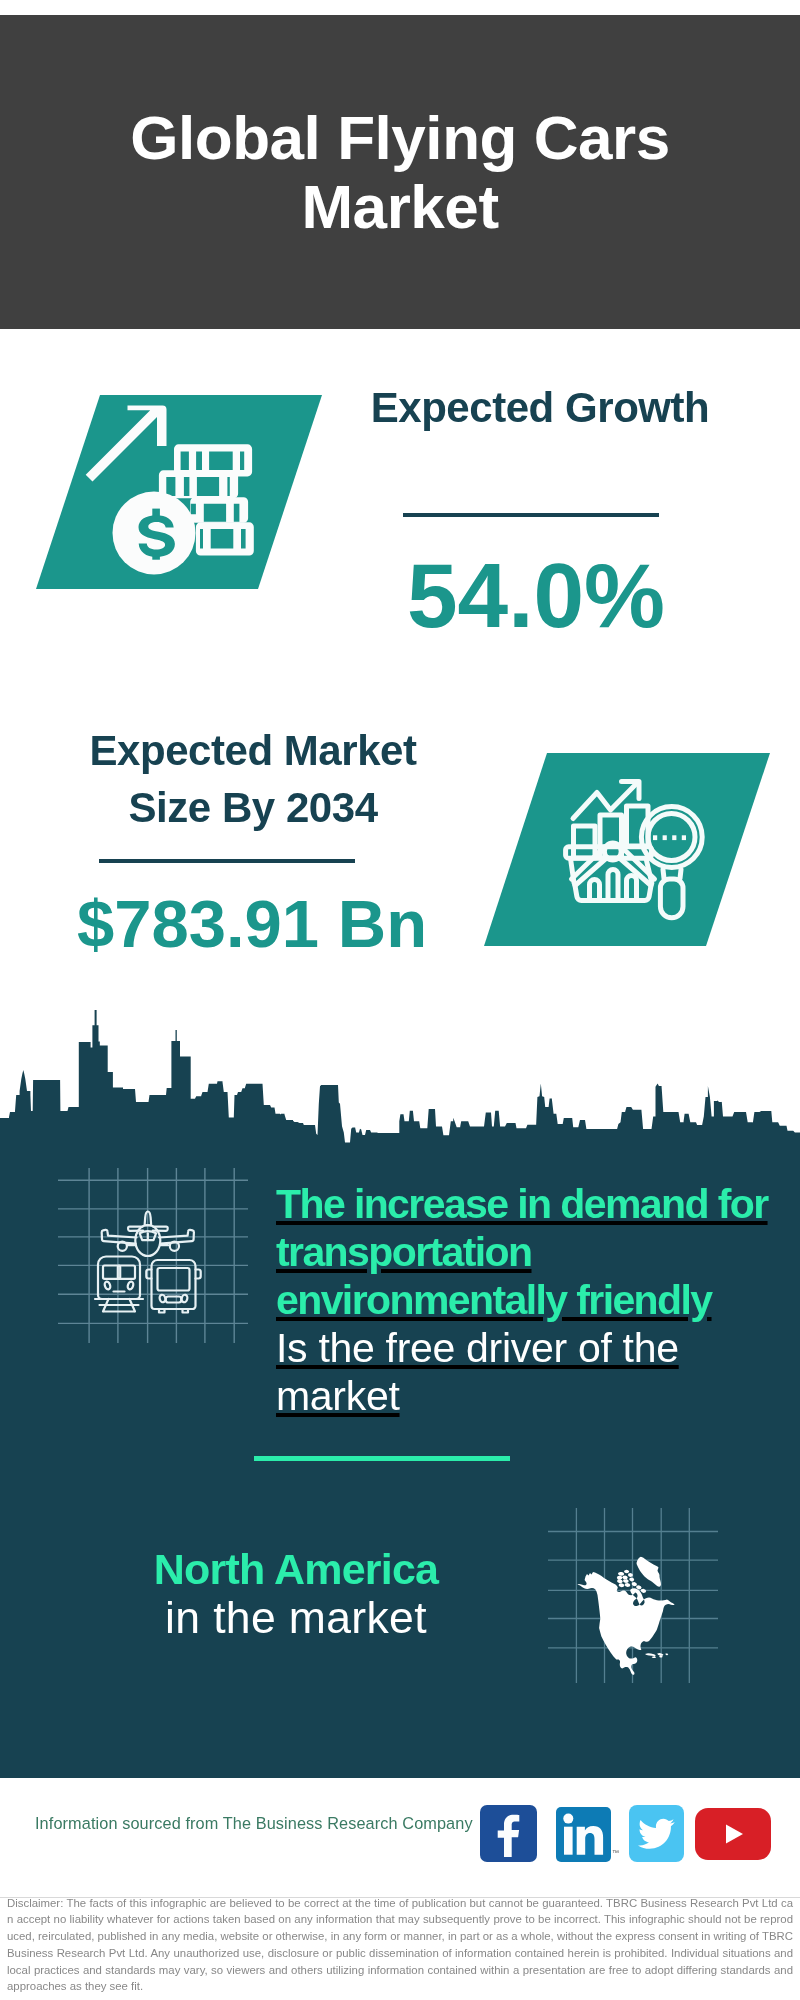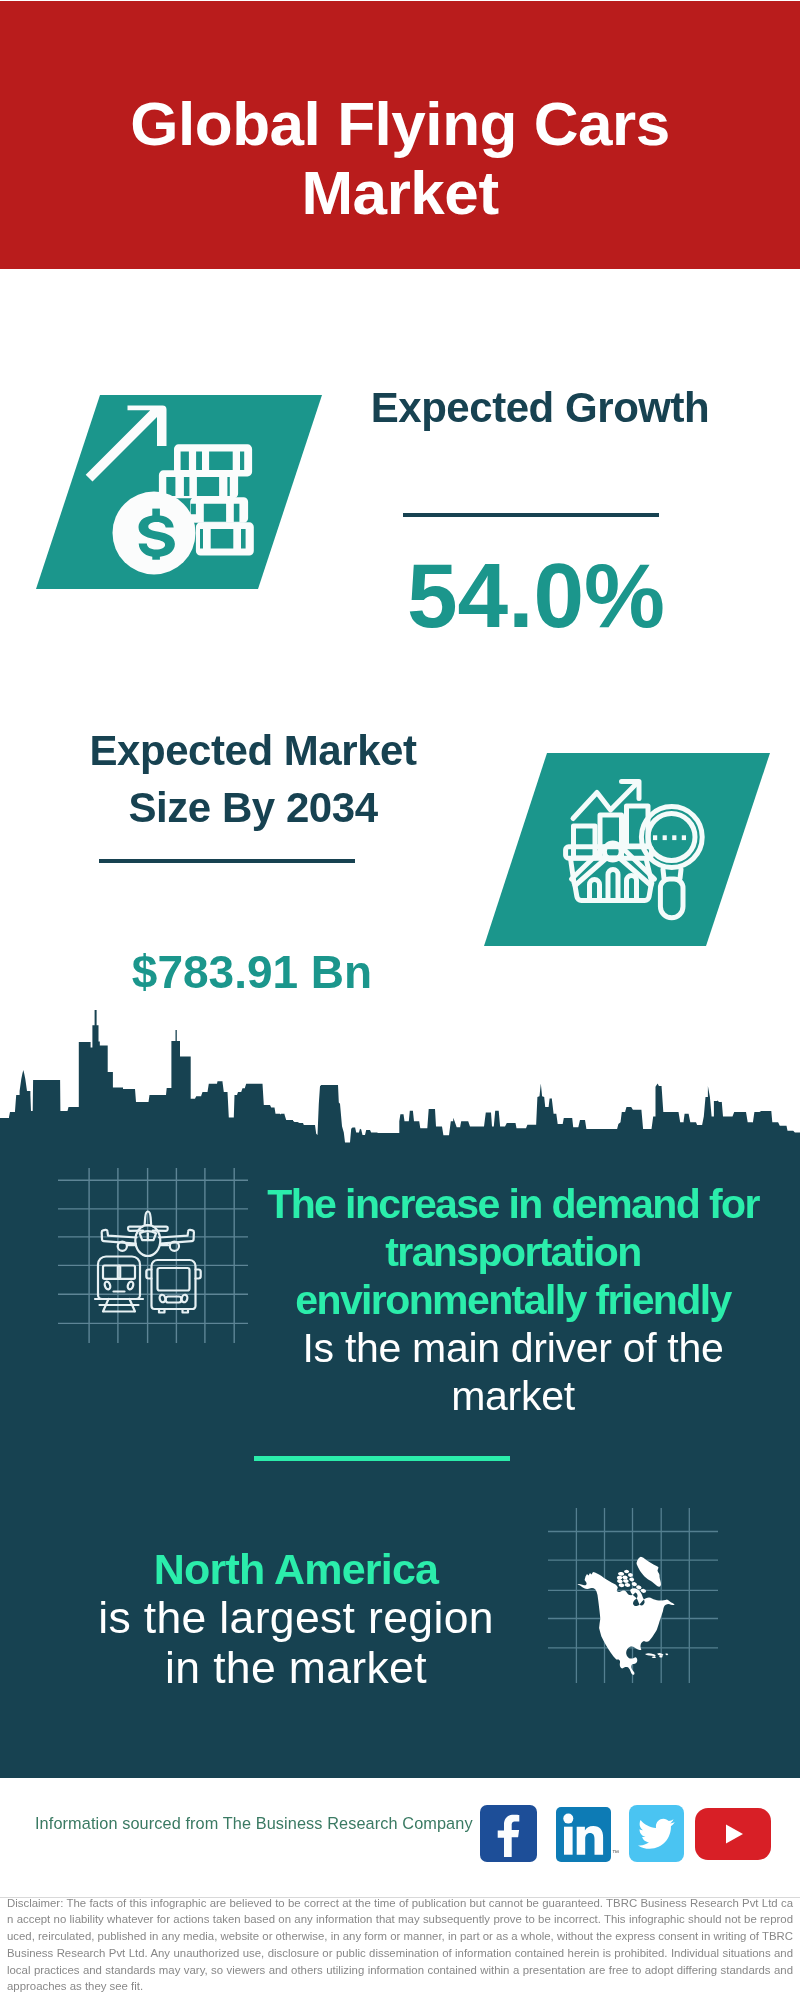--- a/index.html
+++ b/index.html
@@ -1,21 +1,21 @@
 <!DOCTYPE html>
 <html><head>
 <meta charset="utf-8">
 <title>Global Flying Cars Market</title>
 <style>
   html,body{margin:0;padding:0;background:#fff;}
   body{width:800px;height:2000px;font-family:"Liberation Sans",sans-serif;overflow:hidden;}
   .page{position:relative;width:800px;height:2000px;background:#ffffff;}
 
   
-  .header{position:absolute;left:0;top:1px;width:800px;height:268px;background:#b91c1c;}
+  .header{position:absolute;left:0;top:15px;width:800px;height:314px;background:#404040;}
   .header-title{position:absolute;left:0;top:88px;width:800px;text-align:center;color:#ffffff;
     font-size:62px;font-weight:bold;line-height:69px;letter-spacing:-0.45px;}
 
   
   .badge{position:absolute;}
   .badge svg{display:block;}
 
   
   .stat-title{position:absolute;color:#174251;font-weight:bold;font-size:42px;
     line-height:57px;text-align:center;letter-spacing:-0.45px;white-space:nowrap;}
@@ -96,21 +96,21 @@
     <div>Expected Growth</div>
   </div>
   <div class="stat-rule" style="left:403px;top:513px;"></div>
   <div class="stat-value" style="left:336px;top:548px;width:400px;font-size:91px;line-height:96px;">54.0%</div>
 
   <div class="stat-title" style="left:53px;top:722px;width:400px;">
     <div>Expected Market</div>
     <div>Size By 2034</div>
   </div>
   <div class="stat-rule" style="left:99px;top:859px;"></div>
-  <div class="stat-value" style="left:52px;top:886px;width:400px;font-size:46px;line-height:76px;margin-top:48px;">$783.91 Bn</div>
+  <div class="stat-value" style="left:52px;top:886px;width:400px;font-size:67px;line-height:76px;">$783.91 Bn</div>
 
   <div class="badge" style="left:470px;top:748px;">
     <svg width="300" height="204" viewBox="470 748 300 204">
       <polygon points="547,753 770,753 706,946 484,946" fill="#1b968c"></polygon>
       <g fill="none" stroke="#f4fbfa" stroke-width="5" stroke-linecap="round" stroke-linejoin="round">
 
         <path d="M573,818.5 L597,792.5 L610.5,810 L638,782"></path>
 
         <path d="M621.5,781.5 L639,781.5 L639,798.5"></path>
 
@@ -194,40 +194,39 @@
         <ellipse cx="162.5" cy="1298.5" rx="2.8" ry="3.8" transform="rotate(-16 162.5 1298.5)"></ellipse>
         <ellipse cx="184.5" cy="1298.5" rx="2.8" ry="3.8" transform="rotate(16 184.5 1298.5)"></ellipse>
         <path d="M168,1296.5 h11 a2.2,2.2 0 0 1 2.2,2.2 v1.6 a2.2,2.2 0 0 1 -2.2,2.2 h-11 a2.2,2.2 0 0 1 -2.2,-2.2 v-1.6 a2.2,2.2 0 0 1 2.2,-2.2 z"></path>
         <path d="M151.5,1269.5 h-3 a2.2,2.2 0 0 0 -2.2,2.2 v4.6 a2.2,2.2 0 0 0 2.2,2.2 h3"></path>
         <path d="M195.5,1269.5 h3 a2.2,2.2 0 0 1 2.2,2.2 v4.6 a2.2,2.2 0 0 1 -2.2,2.2 h-3"></path>
         <path d="M159,1309 v3.5 h5.5 v-3.5 M182.5,1309 v3.5 h5.5 v-3.5"></path>
       </g>
     </svg>
   </div>
 
-  <div style="position:absolute;left:253px;top:1180px;width:520px;text-align:center;">
+  <div style="position:absolute;left:276px;top:1180px;width:520px;text-align:left;text-decoration:underline;">
     <div class="hl-head" style="font-size:41px;line-height:48px;letter-spacing:-1.6px;">
       <div>The increase in demand for</div>
       <div>transportation</div>
       <div>environmentally friendly</div>
     </div>
     <div class="hl-sub" style="font-size:41px;line-height:48px;letter-spacing:-0.3px;">
-      <div>Is the main driver of the</div>
+      <div>Is the free driver of the</div>
       <div>market</div>
     </div>
   </div>
 
   <div style="position:absolute;left:254px;top:1456px;width:256px;height:5px;background:#2bedab;"></div>
 
   <div style="position:absolute;left:36px;top:1539px;width:520px;text-align:center;margin-top:6px;">
     <div class="hl-head" style="font-size:43px;line-height:48px;letter-spacing:-0.8px;">
       <div>North America</div>
     </div>
     <div class="hl-sub" style="font-size:44.5px;line-height:50px;letter-spacing:0.35px;">
-      <div>is the largest region</div>
       <div>in the market</div>
     </div>
   </div>
 
   <div class="grid-box" style="left:548px;top:1508px;">
     <svg width="170" height="175" viewBox="548 1508 170 175">
       <g stroke="#5f8a9b" stroke-width="1.3" fill="none" opacity="0.85">
         <path d="M548,1531.5 H718 M548,1560.2 H718 M548,1590.4 H718 M548,1618.5 H718 M548,1647.9 H718"></path>
         <path d="M576.4,1508 V1683 M604.5,1508 V1683 M632.5,1508 V1683 M661.2,1508 V1683 M689.3,1508 V1683"></path>
       </g>

